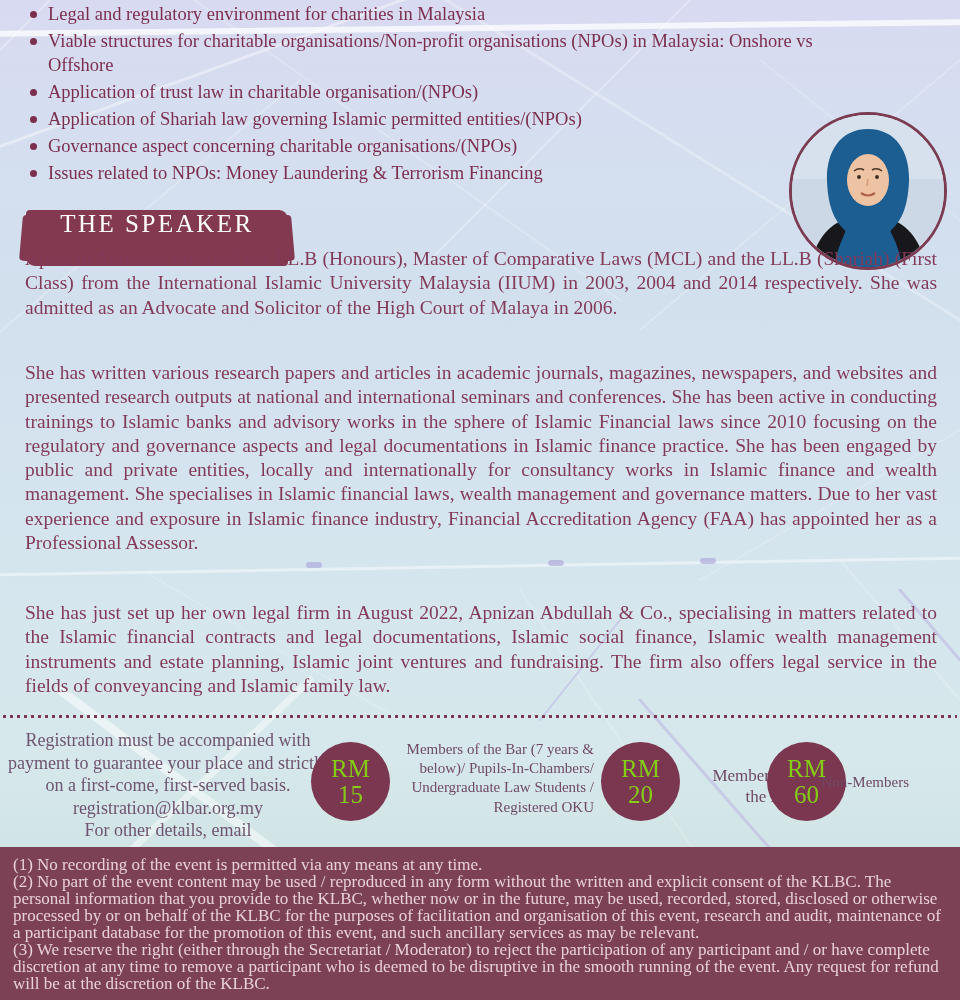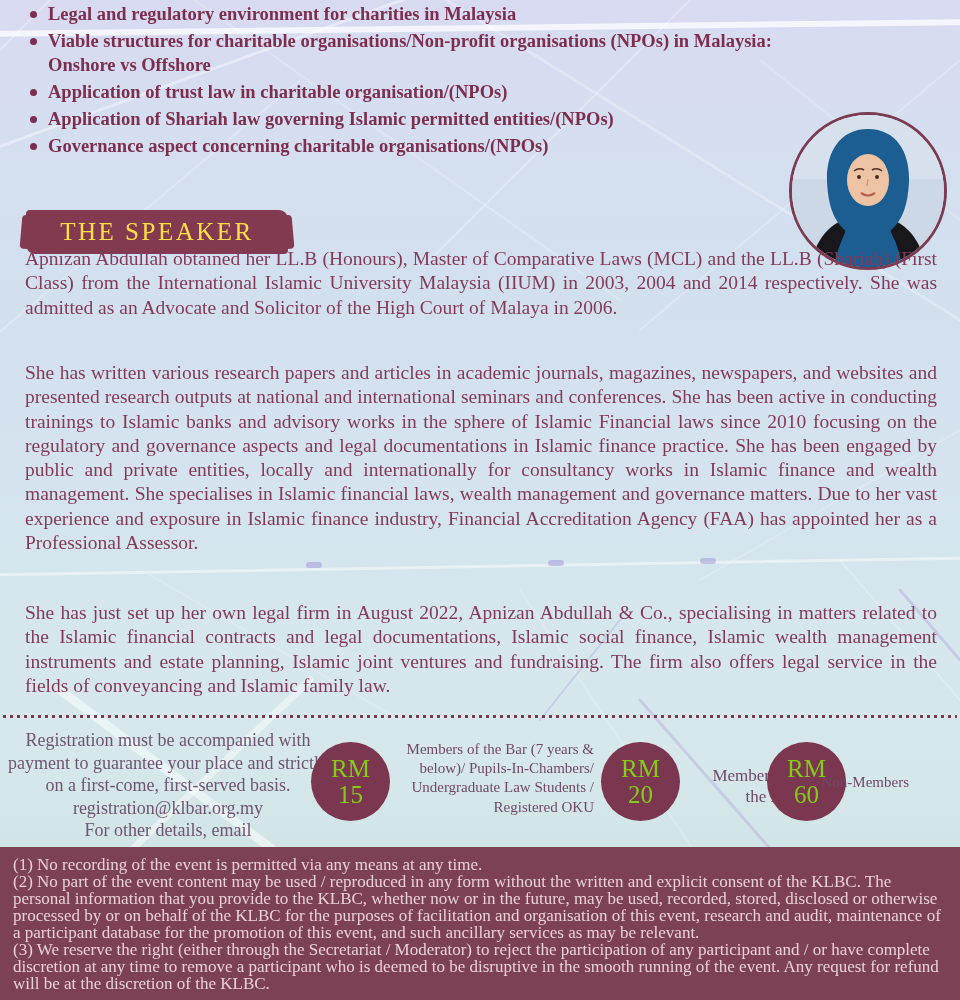--- a/index.html
+++ b/index.html
@@ -6,26 +6,26 @@
   .page {
     position:relative; width:960px; height:1000px; overflow:hidden;
     font-family:"Liberation Serif","DejaVu Serif",serif;
     background:linear-gradient(180deg,#d8daf1 0%,#d5def0 12%,#d2e0ee 30%,#d5e5ee 55%,#d6e8eb 75%,#d1e4e5 86%,#cfe2e3 100%);
   }
   .mesh { position:absolute; left:0; top:0; width:960px; height:1000px; pointer-events:none; }
 
   
   .topics { position:absolute; left:28px; top:2px; width:800px; margin:0; padding:0; list-style:none; }
   .topics li { position:relative; padding-left:20px; margin-bottom:3px;
-    font-size:18.5px; line-height:24px; font-weight:bold; color:#7c2e4e; }
+    font-size:18.5px; line-height:24px; font-weight:normal; color:#7c2e4e; }
   .dot { position:absolute; left:2px; top:9px; width:7px; height:7px; border-radius:50%; background:#7c2e4e; }
 
   
-  .speaker-tag { position:absolute; left:26px; top:210px; width:262px; height:44px;
-    background:#83394f; color:#fde047; display:flex; align-items:center; justify-content:center;
+  .speaker-tag { position:absolute; left:26px; top:210px; width:262px; height:56px;
+    background:#83394f; color:#ffffff; display:flex; align-items:flex-start; justify-content:center;
     font-size:25px; letter-spacing:2.5px; border-radius:4px 9px 4px 9px; }
   .speaker-tag::before, .speaker-tag::after { content:""; position:absolute; top:5px; bottom:5px; width:11px;
     background:#83394f; border-radius:4px; }
   .speaker-tag::before { left:-5px; transform:rotate(5deg); }
   .speaker-tag::after  { right:-5px; transform:rotate(-5deg); }
 
   
   .photo { position:absolute; left:789px; top:112px; width:152px; height:152px; border-radius:50%;
     border:3px solid #7b3b50; overflow:hidden; background:#ccd8e6; }
 
@@ -96,20 +96,21 @@
       <rect x="700" y="558" width="16" height="6" rx="3"></rect>
     </g>
   </svg>
 
   <ul class="topics">
     <li><span class="dot"></span><span>Legal and regulatory environment for charities in Malaysia</span></li>
     <li><span class="dot"></span><span>Viable structures for charitable organisations/Non-profit organisations (NPOs) in Malaysia: Onshore vs Offshore</span></li>
     <li><span class="dot"></span><span>Application of trust law in charitable organisation/(NPOs)</span></li>
     <li><span class="dot"></span><span>Application of Shariah law governing Islamic permitted entities/(NPOs)</span></li>
     <li><span class="dot"></span><span>Governance aspect concerning charitable organisations/(NPOs)</span></li>
+    <li><span class="dot"></span><span>Issues related to NPOs: Money Laundering &amp; Terrorism Financing</span></li>
   </ul>
 
   <div class="speaker-tag">
     <span>THE SPEAKER</span>
   </div>
 
   <div class="photo">
     <svg viewBox="0 0 152 152" width="152" height="152" xmlns="http://www.w3.org/2000/svg">
       <rect x="0" y="0" width="152" height="152" fill="#ccd8e6"></rect>
       <rect x="0" y="0" width="152" height="64" fill="#dbe4f0" opacity="0.7"></rect>

